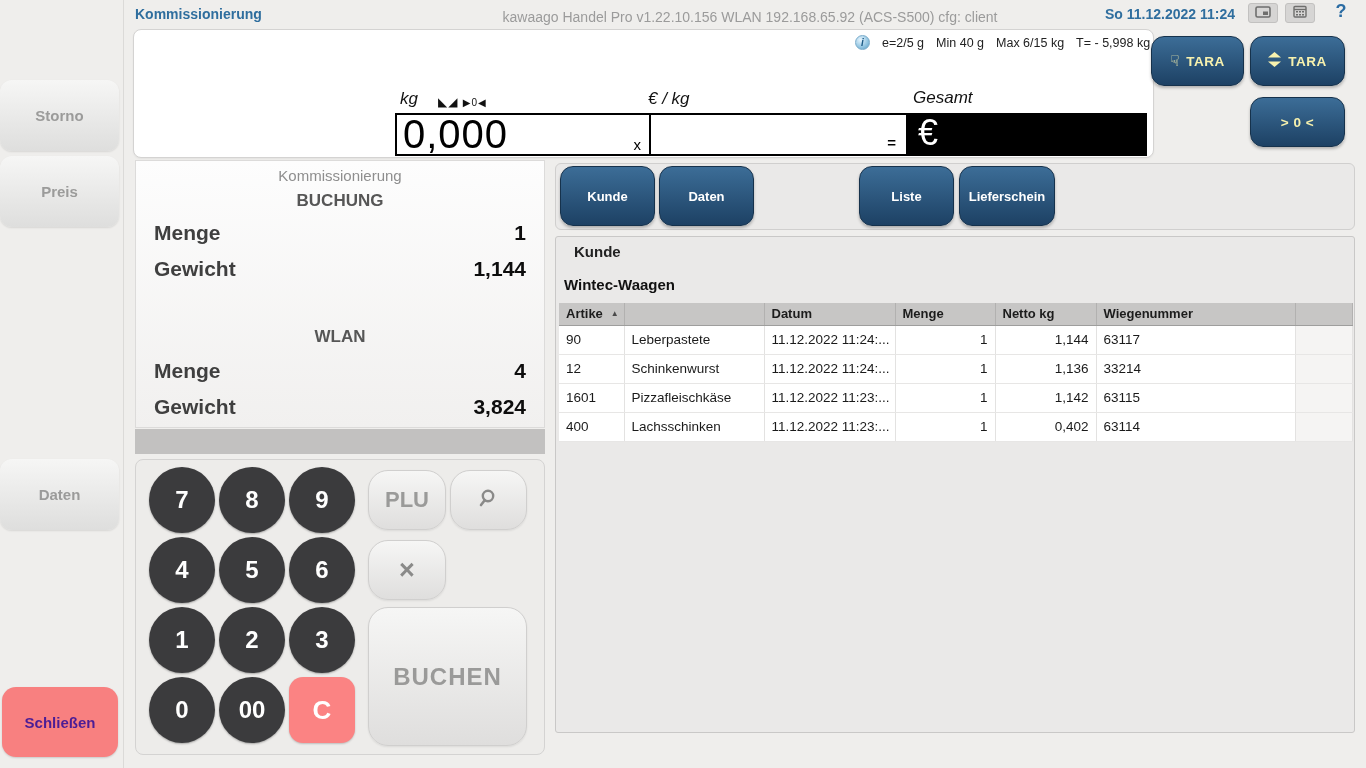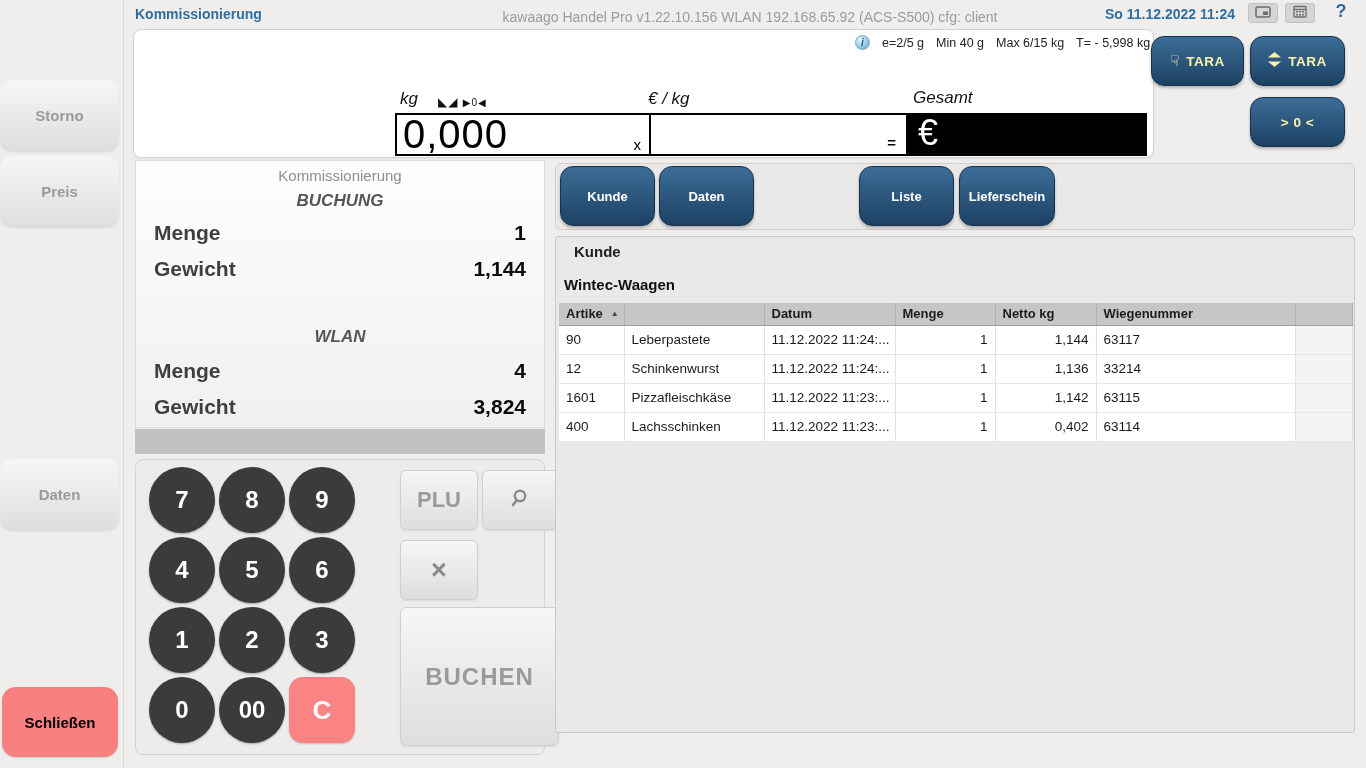--- a/index.html
+++ b/index.html
@@ -17,21 +17,21 @@
   .help-btn { left:1330px; top:1px; width:22px; height:24px; font-size:18px; font-weight:bold;
               color:#2b6ca3; text-align:center; cursor:pointer; }
 
   
   .sidebar-divider { left:123px; top:0; width:1px; height:768px; background:#dbdad8; }
   .side-btn { left:0px; width:119px; height:71px; border-radius:12px;
               background:linear-gradient(#f6f6f5,#dededd); box-shadow:0 1px 2px rgba(0,0,0,.10);
               color:#9b9b9a; font-weight:bold; font-size:15px;
               display:flex; align-items:center; justify-content:center; cursor:pointer; }
   .close-btn { left:2px; top:687px; width:116px; height:70px; border-radius:14px; background:#f88080;
-               color:#000000; font-weight:bold; font-size:15px; box-shadow:0 1px 2px rgba(0,0,0,.15);
+               color:#4c1d95; font-weight:bold; font-size:15px; box-shadow:0 1px 2px rgba(0,0,0,.15);
                display:flex; align-items:center; justify-content:center; cursor:pointer; }
 
   
   .scale-panel { left:133px; top:29px; width:1021px; height:129px; background:#fff;
                  border:1px solid #d4d3d2; border-radius:8px; box-shadow:0 1px 2px rgba(0,0,0,.05); }
   .scale-info { top:35px; left:855px; display:flex; align-items:center; gap:12px; font-size:12.5px; color:#222; }
   .info-icon { width:15px; height:15px; border-radius:50%;
                background:radial-gradient(circle at 35% 30%, #e8f6ff, #8fc3e0 60%, #5f9cc0);
                border:1px solid #7aaccb; color:#1c5a86; font-size:10px; font-weight:bold;
                font-style:italic; display:flex; align-items:center; justify-content:center; }
@@ -49,37 +49,37 @@
   .navy { background:linear-gradient(#3c6d97,#1d4164); border:1px solid #16324c; border-radius:13px;
           box-shadow:0 2px 3px rgba(0,0,0,.25); display:flex; align-items:center; justify-content:center;
           gap:7px; cursor:pointer; }
   .tara-text { color:#f8f2ae; font-weight:bold; font-size:13.5px; letter-spacing:.5px; }
   .navy-text { color:#fff; font-weight:bold; font-size:13px; }
 
   
   .booking { left:135px; top:160px; width:410px; height:268px;
              background:linear-gradient(#fdfdfd,#f1f0ef); border:1px solid #dcdbda; }
   .bk-title { top:6px; width:100%; text-align:center; font-size:15px; color:#8e8e8e; }
-  .bk-sec   { width:100%; text-align:center; font-size:17px; font-weight:bold; color:#565656;font-style:italic; }
+  .bk-sec   { width:100%; text-align:center; font-size:17px; font-weight:bold; color:#565656; }
   .bk-label { left:18px; font-size:21px; font-weight:bold; color:#3f3f3f; }
   .bk-value { right:18px; font-size:21px; font-weight:bold; color:#0d0d0d; }
   .gray-bar { left:135px; top:429px; width:410px; height:25px; background:#c2c1c0; }
 
   
   .numpad { left:135px; top:459px; width:410px; height:296px; background:#edecea;
             border:1px solid #d4d3d2; border-radius:8px; }
   .key { width:66px; height:66px; border-radius:50%; background:#3b3b3d;
          color:#fff; font-weight:bold; font-size:24px; box-shadow:0 1px 2px rgba(0,0,0,.3);
          display:flex; align-items:center; justify-content:center; cursor:pointer; }
   .key-c { width:66px; height:66px; border-radius:14px; background:#fb8383; color:#fff;
            font-weight:bold; font-size:26px; display:flex; align-items:center; justify-content:center;
            box-shadow:0 1px 2px rgba(0,0,0,.2); cursor:pointer; }
-  .fn-btn { background:linear-gradient(#f6f6f5,#dfdedd); border:1px solid #d0cfce; border-radius:6px;
+  .fn-btn { background:linear-gradient(#f6f6f5,#dfdedd); border:1px solid #d0cfce; border-radius:20px;
             color:#9a9a99; font-weight:bold; display:flex; align-items:center; justify-content:center;
-            box-shadow:0 1px 2px rgba(0,0,0,.08); cursor:pointer;margin-left:32px; }
+            box-shadow:0 1px 2px rgba(0,0,0,.08); cursor:pointer; }
 
   
   .actions-panel { left:555px; top:163px; width:800px; height:67px; background:#eae9e8;
                    border:1px solid #d0cfce; border-radius:6px; }
   .orders-panel { left:555px; top:236px; width:800px; height:497px; background:#eae9e8;
                   border:1px solid #c9c8c7; border-radius:3px; }
   .orders-kunde { left:18px; top:6px; font-size:15px; font-weight:bold; color:#222; }
   .orders-cust  { left:8px; top:39px; font-size:15px; font-weight:bold; color:#111; }
   table.orders { position:absolute; left:3px; top:66px; width:793px; border-collapse:collapse; table-layout:fixed;padding-left:10px; }
   table.orders th { background:#c7c6c5; font-size:13px; font-weight:600; color:#1c1c1c; text-align:left;

